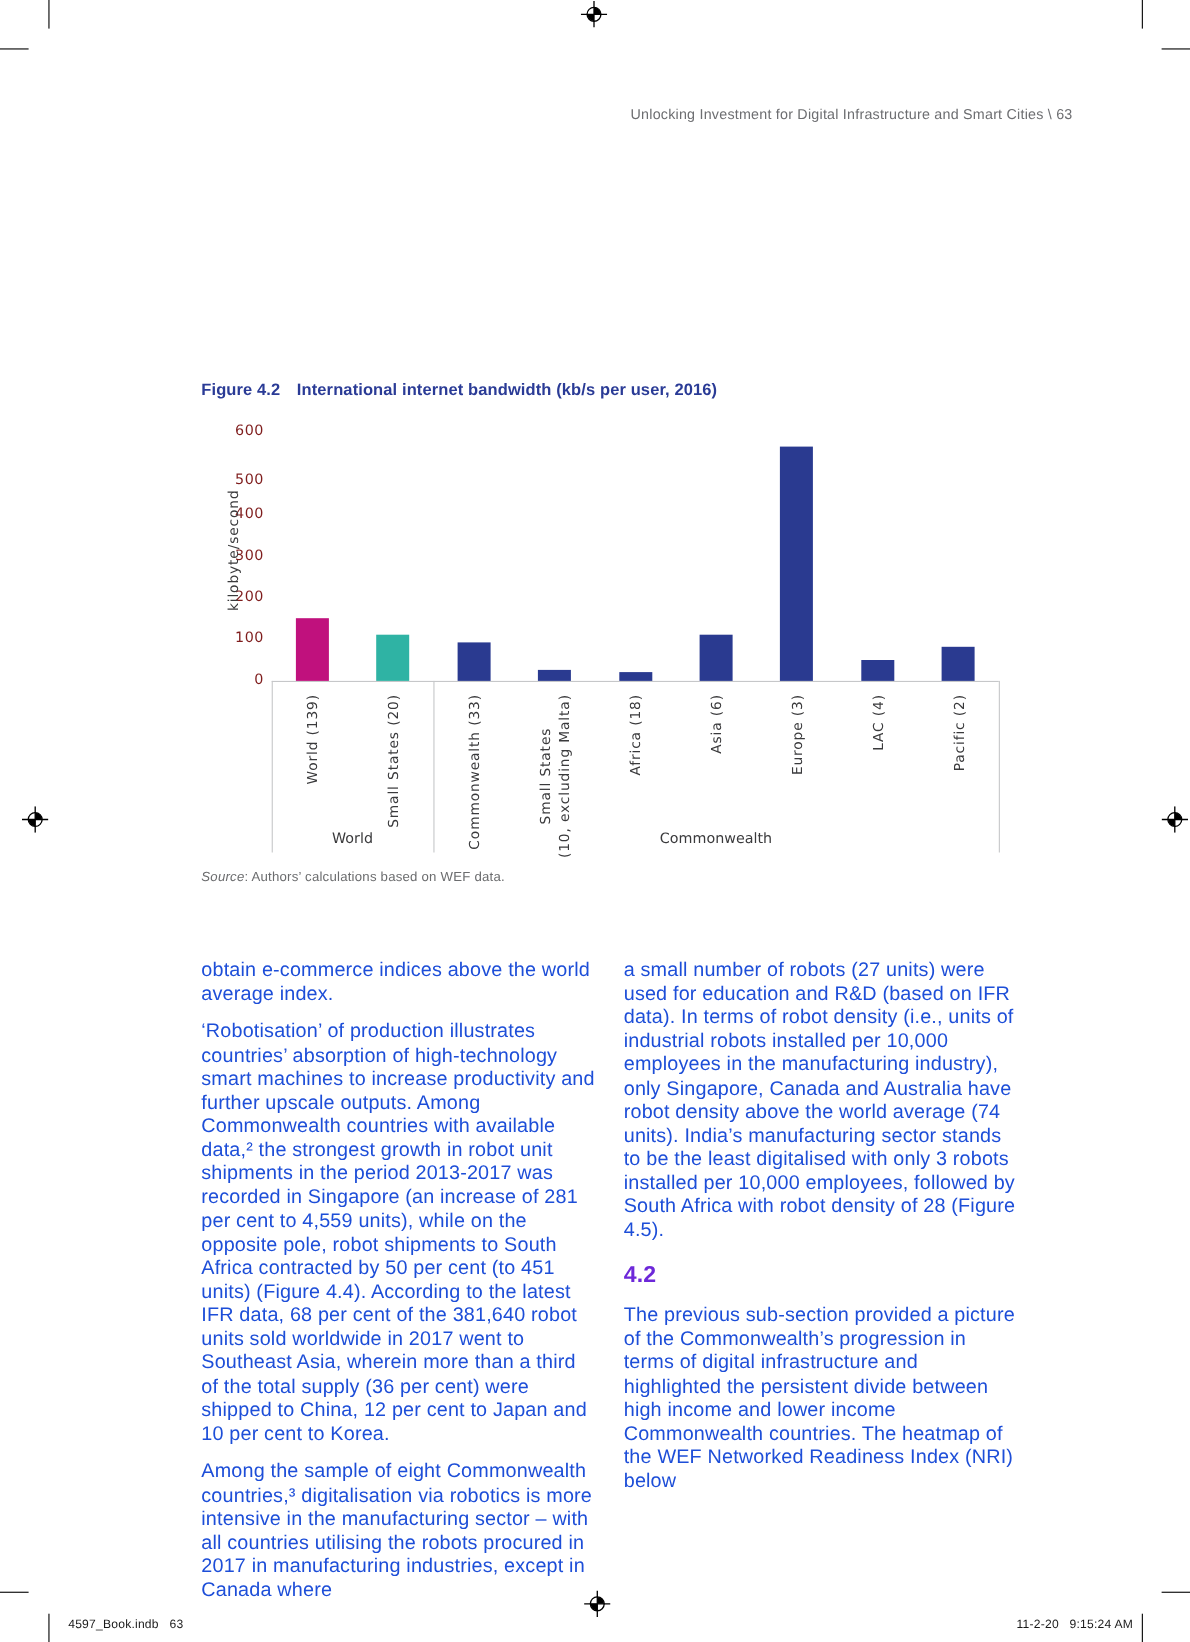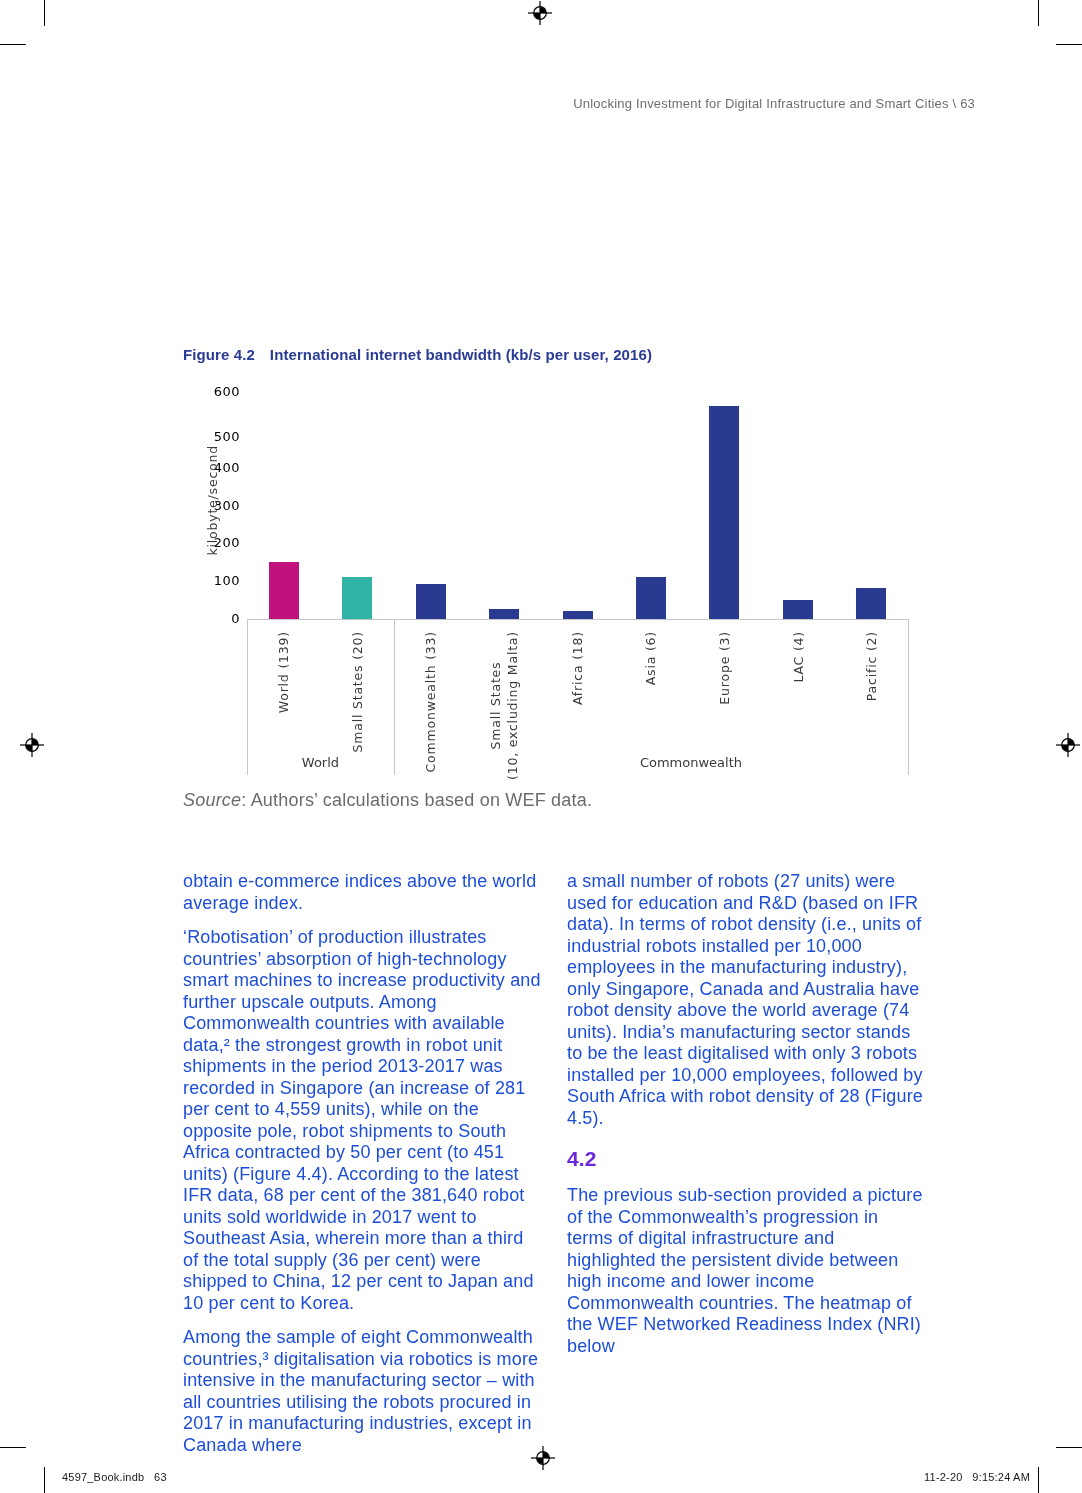--- a/index.html
+++ b/index.html
@@ -24,42 +24,42 @@
     position:absolute;top:346px;left:183px;width:760px;
     font-size:15px;font-weight:bold;color:#2a3b96;
     display:flex;gap:15px;letter-spacing:0.1px;
   }
   #chart{
     position:absolute;left:183px;top:380px;width:755px;height:402px;
   }
   #chart .bar{position:absolute;}
   #chart .ytick{
     position:absolute;width:57px;text-align:right;height:18px;line-height:18px;
-    font-family:"DejaVu Sans",sans-serif;font-size:13px;color:#000000;letter-spacing:0.5px;
+    font-family:"DejaVu Sans",sans-serif;font-size:13px;color:#7f1d1d;letter-spacing:0.5px;
   }
   #chart .xlab{
     position:absolute;white-space:pre;text-align:center;
     transform:rotate(-90deg);transform-origin:100% 0;
     font-family:"DejaVu Sans",sans-serif;font-size:12.5px;line-height:17px;
     color:#3a3a3c;letter-spacing:0.8px;
   }
   #chart .ylabel{
     position:absolute;white-space:pre;
     transform:rotate(-90deg);transform-origin:100% 0;
     font-family:"DejaVu Sans",sans-serif;font-size:12.5px;line-height:17px;
     color:#3a3a3c;letter-spacing:0.8px;
   }
   #chart .axisline,#chart .boxline{position:absolute;background:#c6c7c9;}
   #chart .grouplab{
     position:absolute;text-align:center;
     font-family:"DejaVu Sans",sans-serif;font-size:13px;color:#3a3a3c;
   }
   .fig-note{
     position:absolute;left:183px;width:760px;
-    font-size:18px;color:#6b6c6e;letter-spacing:0.2px;
+    font-size:12px;color:#6b6c6e;letter-spacing:0.2px;
   }
   .fig-note .nlabel{font-style:italic;}
   
   .columns{
     position:absolute;left:183px;top:871px;width:742px;
     display:flex;gap:26px;
   }
   .col{width:358px;}
   .col p{
     margin:0 0 13px 0;
@@ -160,21 +160,21 @@
       <div class="bar" style="left: 526.389px; top: 25.9983px; width: 30px; height: 213.002px; background: rgb(42, 58, 144);"></div>
       <div class="xlab" style="top: 251px; right: 222.111px;">Europe (3)</div>
       <div class="bar" style="left: 599.833px; top: 220.083px; width: 30px; height: 18.9167px; background: rgb(42, 58, 144);"></div>
       <div class="xlab" style="top: 251px; right: 148.667px;">LAC (4)</div>
       <div class="bar" style="left: 673.278px; top: 207.977px; width: 30px; height: 31.0233px; background: rgb(42, 58, 144);"></div>
       <div class="xlab" style="top: 251px; right: 75.2222px;">Pacific (2)</div>
       <div class="boxline" style="left: 64px; top: 239px; width: 1px; height: 156px;"></div>
       <div class="boxline" style="left: 210.889px; top: 239px; width: 1px; height: 156px;"></div>
       <div class="boxline" style="left: 725px; top: 239px; width: 1px; height: 156px;"></div>
       <div class="grouplab" style="left: 64px; width: 146.889px; top: 375px;">World</div>
-      <div class="grouplab" style="left: 210.889px; width: 514.111px; top: 375px; margin-left: 40px;">Commonwealth</div>
+      <div class="grouplab" style="left: 210.889px; width: 514.111px; top: 375px;">Commonwealth</div>
     </div>
 
   <div class="fig-note" style="top:790px;">
     <span class="nlabel">Source</span><span>: Authors’ calculations based on WEF data.</span>
   </div>
 
   <div class="columns">
     <div class="col">
       <p>obtain e-commerce indices above the world average index.</p>
       <p>‘Robotisation’ of production illustrates countries’ absorption of high-technology smart machines to increase productivity and further upscale outputs. Among Commonwealth countries with available data,² the strongest growth in robot unit shipments in the period 2013-2017 was recorded in Singapore (an increase of 281 per cent to 4,559 units), while on the opposite pole, robot shipments to South Africa contracted by 50 per cent (to 451 units) (Figure 4.4). According to the latest IFR data, 68 per cent of the 381,640 robot units sold worldwide in 2017 went to Southeast Asia, wherein more than a third of the total supply (36 per cent) were shipped to China, 12 per cent to Japan and 10 per cent to Korea.</p>

